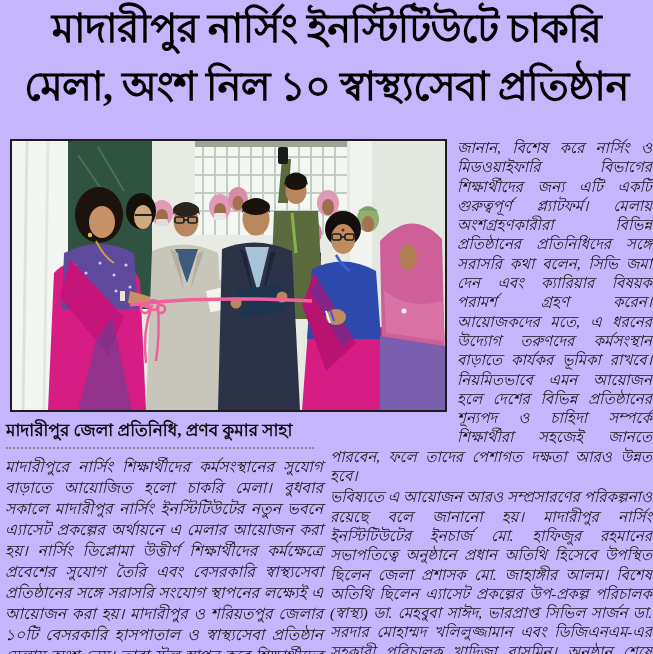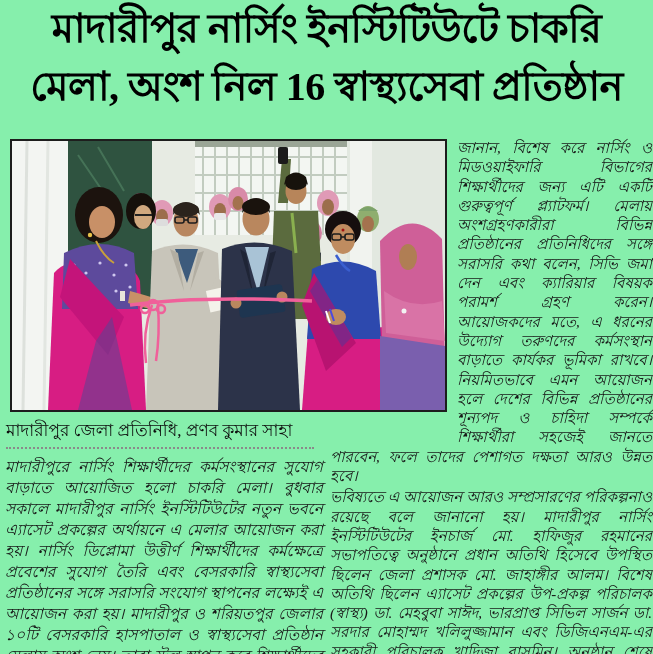--- a/index.html
+++ b/index.html
@@ -1,58 +1,58 @@
 <!DOCTYPE html>
 <html><head>
 <meta charset="utf-8">
 <style>
   html,body{margin:0;padding:0;}
   body{
     width:653px;height:654px;background:#ffffff;
     font-family:"Liberation Serif","DejaVu Serif",serif;
     color:#131313;overflow:hidden;
   }
-  .page{position:relative;width:653px;height:654px;background:#86efac;overflow:hidden;}
+  .page{position:relative;width:653px;height:654px;background:#c4b5fd;overflow:hidden;}
 
   
   .headline{
     position:absolute;top:0;left:0;width:653px;text-align:center;
     font-weight:bold;color:#000;font-size:40px;line-height:58px;
     letter-spacing:-0.5px;
   }
 
   
   .photo-frame{
     position:absolute;left:10px;top:139px;width:437px;height:273px;
     border:2px solid #1d1d1d;box-sizing:border-box;background:#e7ebe3;
   }
   .photo-frame svg{display:block;width:100%;height:100%;}
 
   
   .byline{
     position:absolute;left:6px;top:420px;width:308px;
-    font-weight:normal;font-size:17px;line-height:22px;color:#0d0d0d;
+    font-weight:bold;font-size:17px;line-height:22px;color:#0d0d0d;
     padding-bottom:5px;border-bottom:2px dotted #8a8a8a;
   }
 
   
   .col{position:absolute;text-align:justify;color:#161616;}
   .col p{margin:0 0 2px 0;font-style:italic;}
   .col-left{left:5px;top:456px;width:318px;font-size:15.5px;line-height:21px;}
   .col-right{left:330px;top:139px;width:322px;font-size:15px;line-height:19.3px;}
   .wrap-spacer{float:left;width:127px;height:291px;}
 </style>
 </head>
 <body>
 
 <div class="page">
 
   <div class="headline">
     <div>মাদারীপুর নার্সিং ইনস্টিটিউটে চাকরি</div>
-    <div>মেলা, অংশ নিল 16 স্বাস্থ্যসেবা প্রতিষ্ঠান</div>
+    <div>মেলা, অংশ নিল ১০ স্বাস্থ্যসেবা প্রতিষ্ঠান</div>
   </div>
 
   <div class="photo-frame">
     <svg viewBox="0 0 433 269" preserveAspectRatio="none">
 
       <g>
         <rect x="0" y="0" width="433" height="269" fill="#e7ebe3"></rect>
         <rect x="0" y="0" width="56" height="269" fill="#f3f5f2"></rect>
         <line x1="15" y1="0" x2="11" y2="269" stroke="#dde1dc" stroke-width="3"></line>
         <line x1="36" y1="0" x2="32" y2="269" stroke="#e2e6e1" stroke-width="3"></line>

